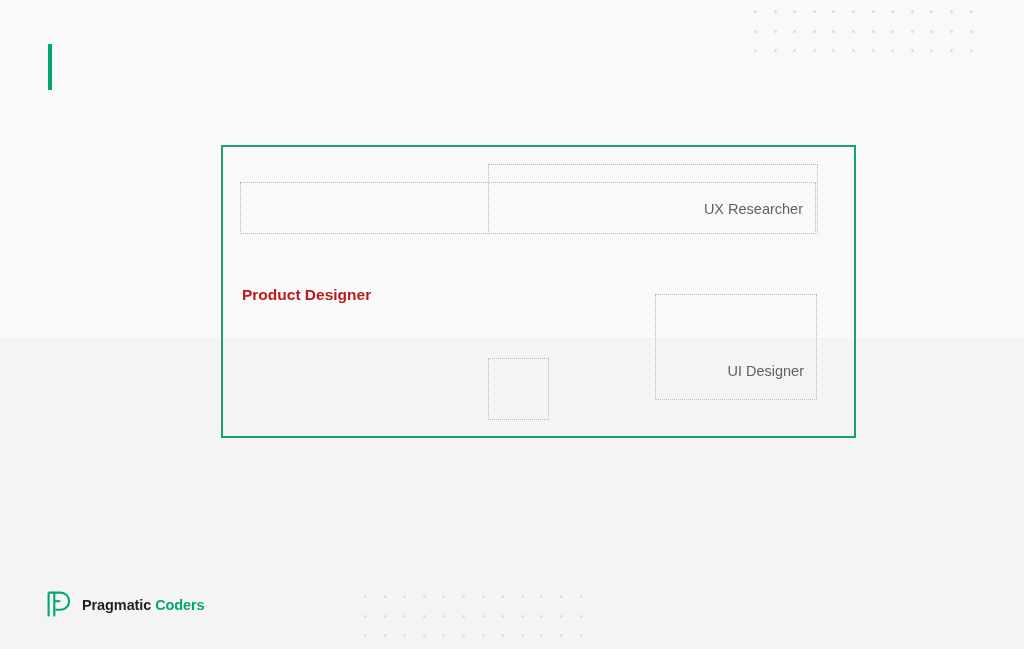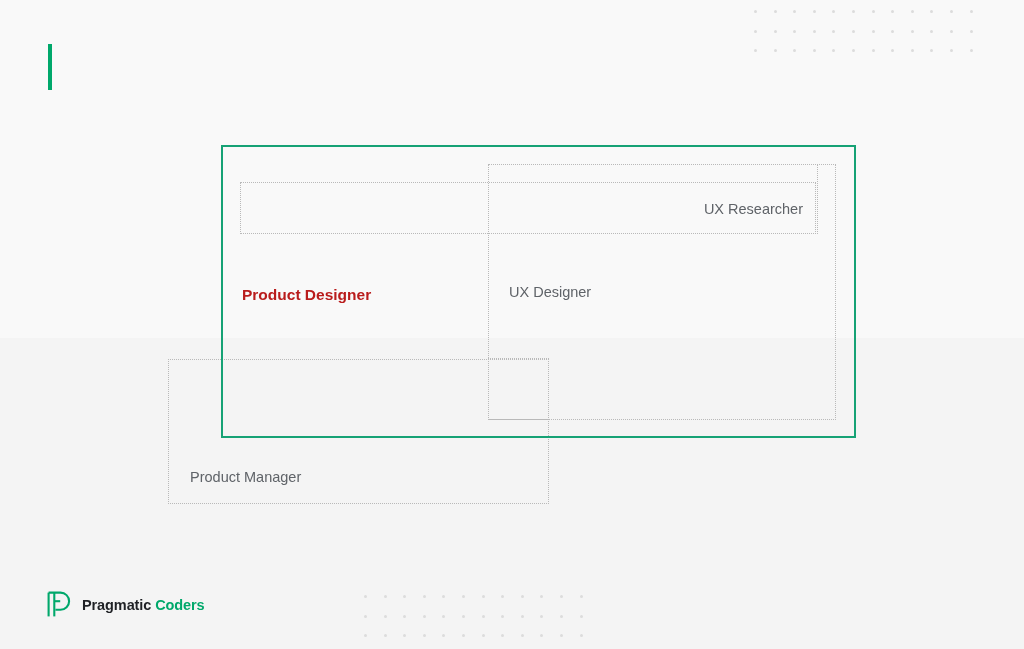--- a/index.html
+++ b/index.html
@@ -213,34 +213,31 @@
   </div>
 
 <div class="header">
   <div class="accent-bar"></div>
 </div>
 
 <div class="diagram">
 
   <div class="box box-dashed" id="box-empty-top-left"></div>
 
-  <div class="box box-dashed" id="box-ux-designer">
-    <span class="box-label" id="label-ux-designer">UX Designer</span>
-  </div>
 
   <div class="box box-dashed" id="box-ux-researcher">
     <span class="box-label" id="label-ux-researcher">UX Researcher</span>
   </div>
 
+  <div class="box box-dashed" id="box-ui-designer">
+    <span class="box-label" id="label-ui-designer">UI Designer</span>
+  </div>
 
   <div class="box box-dashed" id="box-empty-small"></div>
 
-  <div class="box box-dashed" id="box-product-manager">
-    <span class="box-label" id="label-product-manager">Product Manager</span>
-  </div>
 
   <div class="box box-solid-green" id="box-product-designer-scope">
     <span class="box-label strong" id="label-product-designer">Product Designer</span>
   </div>
 
 </div>
 
 <div class="logo">
   <span class="logo-mark">
     <svg viewBox="0 0 26 27" width="26" height="27" aria-hidden="true">

